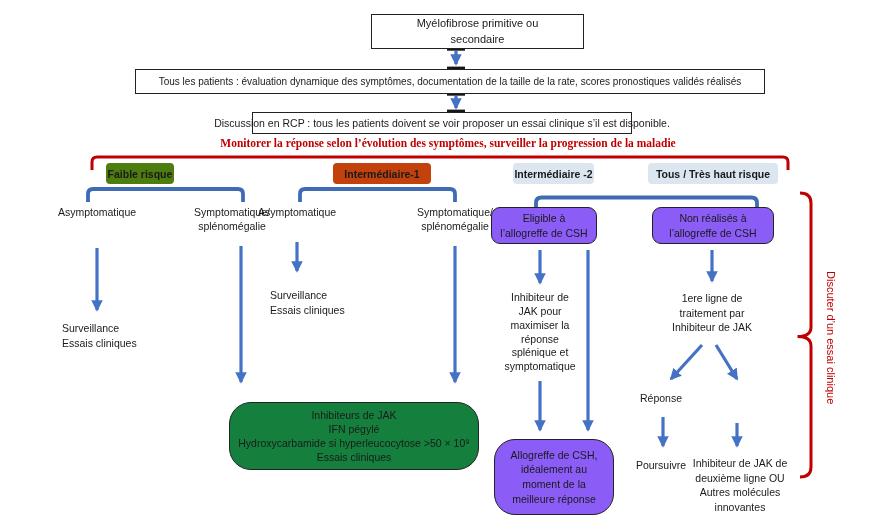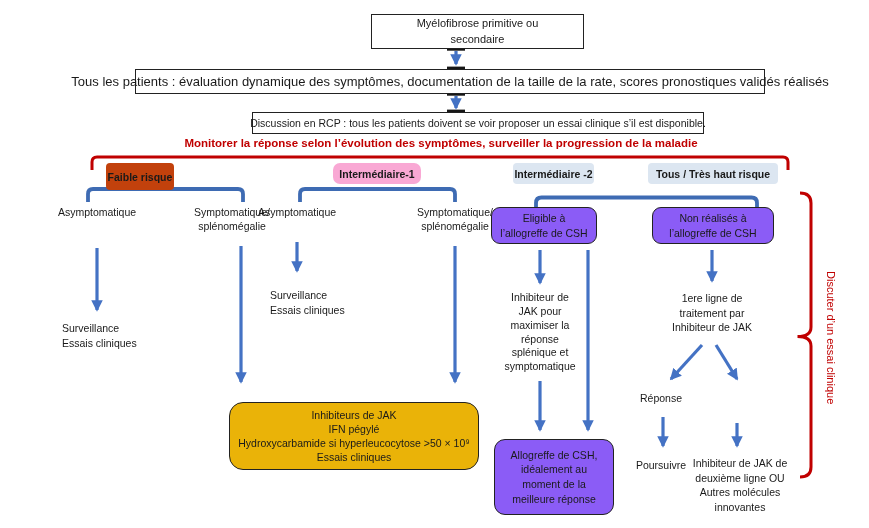--- a/index.html
+++ b/index.html
@@ -7,21 +7,21 @@
     position:relative;width:869px;height:528px;background:#fff;
     font-family:"Liberation Sans",sans-serif;color:#1a1a1a;overflow:hidden;
   }
   #connectors{position:absolute;left:0;top:0;width:869px;height:528px;}
   .abs{position:absolute;box-sizing:border-box;}
   .pre{white-space:pre-line;}
   .nowrap{white-space:nowrap;}
   .ctr{display:flex;align-items:center;justify-content:center;text-align:center;}
   .rectbox{border:1.5px solid #222;background:#fff;}
   .roundbox{border:1.3px solid #222;background:#8b5cf6;border-radius:9px;}
-  .biground{border:1.4px solid #222;background:#eab308;border-radius:14px;}
+  .biground{border:1.4px solid #222;background:#15803d;border-radius:22px;}
   .pill{border-radius:4px;font-weight:bold;font-size:10.5px;}
   .branch{font-size:10.5px;line-height:1.35;text-align:center;}
   .outcome{font-size:10.5px;line-height:1.45;text-align:left;}
   .red{color:#C00000;}
   #monitor-banner{font-size:11.5px;font-weight:bold;text-align:center;}
   #side-note{
     writing-mode:vertical-rl;text-align:center;font-size:11px;
     display:flex;align-items:center;justify-content:center;
   }
 </style>
@@ -69,28 +69,28 @@
 
     <g stroke="#C00000" stroke-width="3" fill="none">
       <path d="M92,170 L92,162 Q92,157 97,157 L783,157 Q788,157 788,162 L788,170"></path>
       <path d="M800,193 Q811,193 811,203 L811,327 Q811,336.5 797.5,336.5 Q811,336.5 811,346 L811,467 Q811,477 800,477"></path>
     </g>
   </svg>
 
   <div class="abs rectbox ctr pre" style="left:371px;top:14px;width:213px;height:35px;font-size:11px;line-height:1.4;">Myélofibrose primitive ou
 secondaire</div>
 
-  <div class="abs rectbox ctr nowrap" style="left:135px;top:69px;width:630px;height:25px;font-size:13px;text-align:right;">Tous les patients : évaluation dynamique des symptômes, documentation de la taille de la rate, scores pronostiques validés réalisés</div>
+  <div class="abs rectbox ctr nowrap" style="left:135px;top:69px;width:630px;height:25px;font-size:10px;text-align:right;">Tous les patients : évaluation dynamique des symptômes, documentation de la taille de la rate, scores pronostiques validés réalisés</div>
 
-  <div class="abs rectbox ctr nowrap" style="left:252px;top:112px;width:452px;height:22px;font-size:10.5px;border-width:1.2px;">Discussion en RCP : tous les patients doivent se voir proposer un essai clinique s’il est disponible.</div>
+  <div class="abs rectbox ctr nowrap" style="left:252px;top:112px;width:380px;height:22px;font-size:10.5px;border-width:1.2px;">Discussion en RCP : tous les patients doivent se voir proposer un essai clinique s’il est disponible.</div>
 
-  <div id="monitor-banner" class="abs red" style="left:103px;top:137px;width:676px;">Monitorer la réponse selon l’évolution des symptômes, surveiller la progression de la maladie</div>
+  <div id="monitor-banner" class="abs red" style="left:110px;top:137px;width:676px;font-family:Liberation Serif, serif;">Monitorer la réponse selon l’évolution des symptômes, surveiller la progression de la maladie</div>
 
-  <div class="abs pill ctr nowrap" style="left: 106px; top: 163px; width: 68px; height: 27px; background: #c2410c;">Faible risque</div>
-  <div class="abs pill ctr nowrap" style="left: 333px; top: 163px; width: 88px; height: 21px; background: #f9a8d4; border-radius: 7px;">Intermédiaire-1</div>
+  <div class="abs pill ctr nowrap" style="left: 106px; top: 163px; width: 68px; height: 21px; background: #4d7c0f;">Faible risque</div>
+  <div class="abs pill ctr nowrap" style="left: 333px; top: 163px; width: 98px; height: 21px; background: #c2410c;">Intermédiaire-1</div>
   <div class="abs pill ctr nowrap" style="left: 513px; top: 163px; width: 81px; height: 21px; background: rgb(220, 230, 241);">Intermédiaire -2</div>
   <div class="abs pill ctr nowrap" style="left: 648px; top: 163px; width: 130px; height: 21px; background: rgb(220, 230, 241);">Tous / Très haut risque</div>
 
   <div class="abs branch pre" style="left:47px;top:205px;width:100px;">Asymptomatique</div>
   <div class="abs branch pre" style="left:182px;top:205px;width:100px;">Symptomatique/
 splénomégalie</div>
   <div class="abs branch pre" style="left:247px;top:205px;width:100px;">Asymptomatique</div>
   <div class="abs branch pre" style="left:405px;top:205px;width:100px;">Symptomatique/
 splénomégalie</div>
 
@@ -109,21 +109,21 @@
 maximiser la
 réponse
 splénique et
 symptomatique</div>
 
   <div class="abs biground ctr pre" style="left:229px;top:402px;width:250px;height:68px;font-size:10.5px;line-height:1.35;">Inhibiteurs de JAK
 IFN pégylé
 Hydroxycarbamide si hyperleucocytose &gt;50 × 10⁹
 Essais cliniques</div>
 
-  <div class="abs roundbox ctr pre" style="left:494px;top:439px;width:120px;height:76px;font-size:10.5px;line-height:1.4;border-radius:11px;">Allogreffe de CSH,
+  <div class="abs roundbox ctr pre" style="left:494px;top:439px;width:120px;height:76px;font-size:10.5px;line-height:1.4;border-radius:21px;">Allogreffe de CSH,
 idéalement au
 moment de la
 meilleure réponse</div>
 
   <div class="abs branch pre" style="left:662px;top:291px;width:100px;line-height:1.4;">1ere ligne de
 traitement par
 Inhibiteur de JAK</div>
 
   <div class="abs branch pre" style="left:621px;top:391px;width:80px;">Réponse</div>
 

